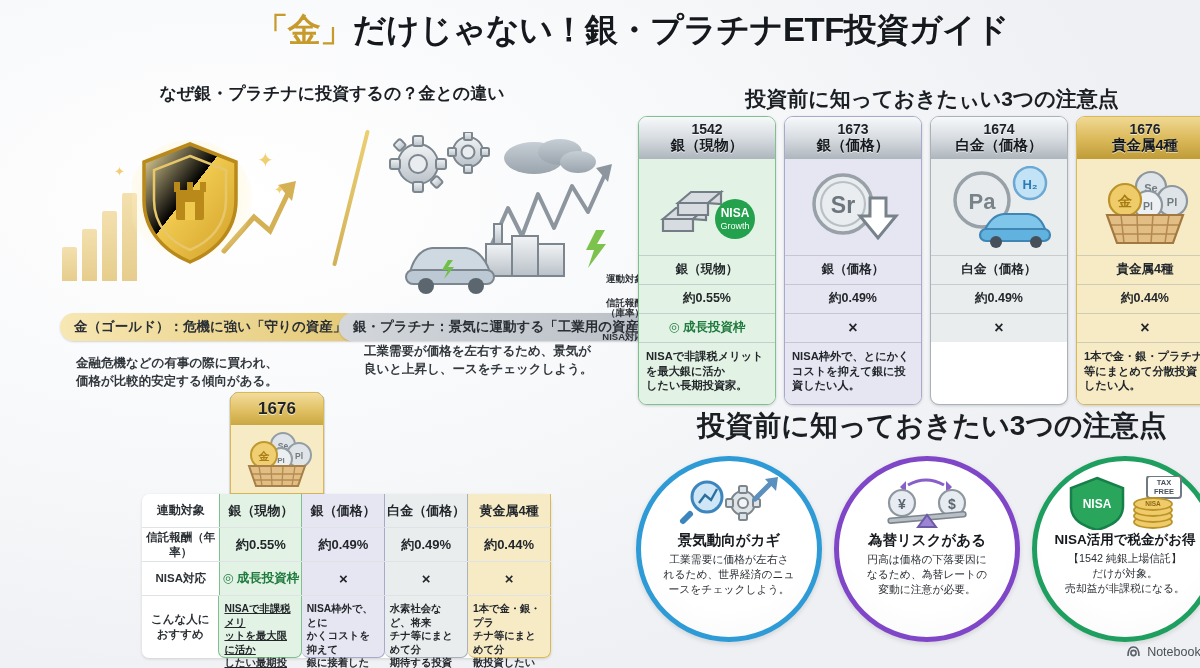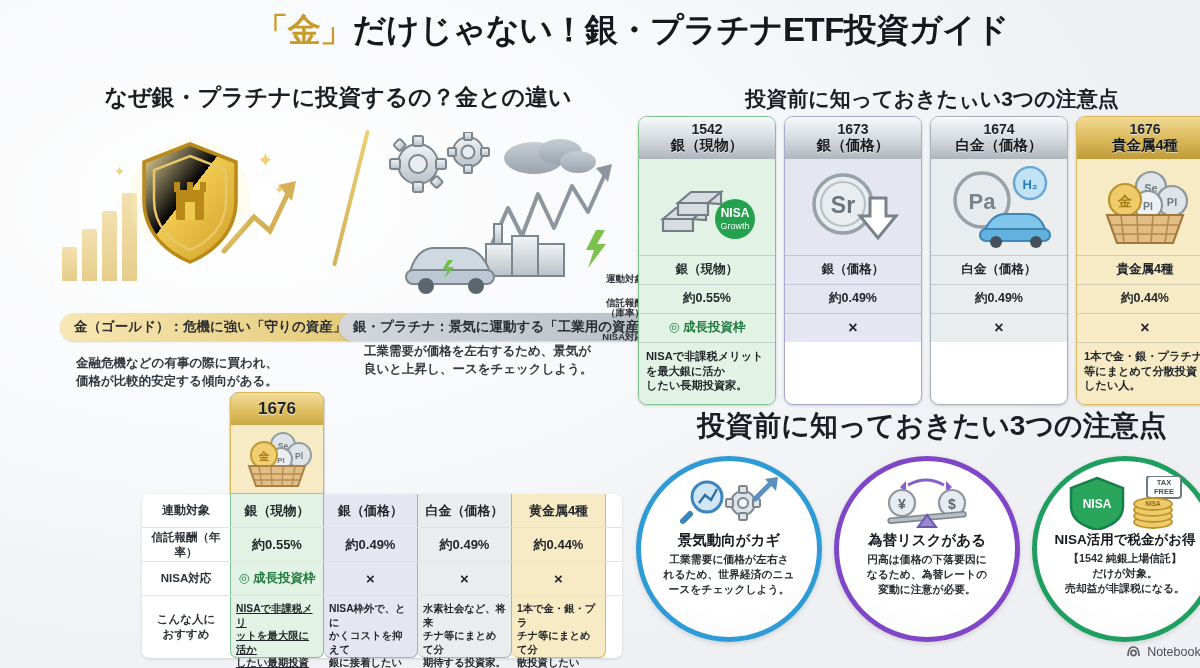--- a/index.html
+++ b/index.html
@@ -24,21 +24,21 @@
     color: #15191d; white-space: nowrap;
     text-shadow: 0 1px 1px rgba(255,255,255,.9);
   }
   .title .gold { color: #c79a2c; }
 
   
   .sec-h {
     position: absolute; text-align: center; font-weight: 700;
     color: #1b1f23; white-space: nowrap;
   }
-  #h-left  { top: 82px; left: 6px;   width: 600px; font-size: 23px; }
+  #h-left  { top: 82px; left: 0;   width: 600px; font-size: 17px; }
   #h-rt    { top: 85px; left: 600px; width: 600px; font-size: 21px; }
   #h-rb    { top: 407px; left: 600px; width: 600px; font-size: 28px; }
 
   
   .illus { position: absolute; top: 120px; left: 20px; width: 570px; height: 185px; }
   .divider-slash {
     position: absolute; left: 297px; top: 8px; width: 4px; height: 140px;
     background: linear-gradient(180deg,#e9c75b,#caa43a);
     transform: rotate(14deg); border-radius: 3px; opacity: .85;
   }
@@ -86,21 +86,21 @@
   .tcell {
     display: flex; align-items: center; justify-content: center; text-align: center;
     color: #23272b; font-weight: 700;
   }
   .rowlabel { color: #2c3136; font-weight: 700; text-align: center; }
 
   .lt-card-wrap { position: absolute; top: 392px; left: 198px; display: flex; }
   .lt-card { width: 94px; height: 102px; margin: 0; }
 
   .left-body {
-    position: absolute; top: 494px; left: 110px; width: 480px;
+    position: absolute; top: 494px; left: 110px; width: 409px;
     background: #fff; border-radius: 7px;
     box-shadow: 0 1px 3px rgba(0,0,0,.14);
   }
 
   
   #rt-cards { position: absolute; top: 116px; left: 606px; display: flex; gap: 8px; }
   .rt-card {
     width: 138px; border-radius: 9px; overflow: hidden;
     box-shadow: 0 1px 3px rgba(0,0,0,.16);
     display: flex; flex-direction: column;
@@ -150,21 +150,21 @@
     display: flex; flex-direction: column; align-items: center;
     padding-top: 16px;
     box-shadow: 0 2px 5px rgba(0,0,0,.12);
   }
   .c1 { border: 5px solid #2e9ad6; }
   .c2 { border: 5px solid #8046c8; }
   .c3 { border: 5px solid #1f9f5f; }
   .circ-ico { height: 52px; display: flex; align-items: center; justify-content: center; }
   .circ-title { font-size: 14.5px; font-weight: 700; color: #16191d; margin-top: 2px; }
   .circ-body {
-    font-size: 10.8px; line-height: 1.38; font-weight: 700; color: #2a2f34;
+    font-size: 10.8px; line-height: 1.38; font-weight: 400; color: #2a2f34;
     text-align: center; white-space: pre-line; margin-top: 2px; padding: 0 14px;
   }
 
   
   .wm {
     position: absolute; right: 14px; bottom: 9px;
     display: flex; align-items: center; gap: 6px;
     font-size: 12.5px; color: #4a5056; font-weight: 400;
   }
 </style>
@@ -460,20 +460,23 @@
         <svg width="110" height="78" viewBox="0 0 110 78">
           <circle cx="45" cy="36" r="29" fill="#e9edf0" stroke="#98a1a8" stroke-width="3.5"></circle>
           <circle cx="45" cy="36" r="22" fill="none" stroke="#b8c0c6" stroke-width="2.2"></circle>
           <text x="45" y="45" text-anchor="middle" font-size="23" font-weight="700" fill="#6d767d" font-family="Liberation Sans, sans-serif">Sr</text>
           <path d="M72 30 h16 v18 h10 l-18 22 -18-22 h10 z" fill="#fff" stroke="#78828a" stroke-width="3"></path>
         </svg>
       </div>
       <div class="rt-cell th-lav">銀（価格）</div>
       <div class="rt-cell th-lav">約0.49%</div>
       <div class="rt-cell th-lav" style="font-size:16px;">×</div>
+      <div class="rt-note th-lav">NISA枠外で、とにかく
+コストを抑えて銀に投
+資したい人。</div>
     </div>
 
     <div class="rt-card bd-gray">
       <div class="rt-head">
         <div class="rt-code">1674</div>
         <div class="rt-name">白金（価格）</div>
       </div>
       <div class="rt-icon th-gray">
         <svg width="118" height="82" viewBox="0 0 118 82">
           <circle cx="42" cy="34" r="27" fill="#e8ebee" stroke="#98a1a8" stroke-width="3.5"></circle>

